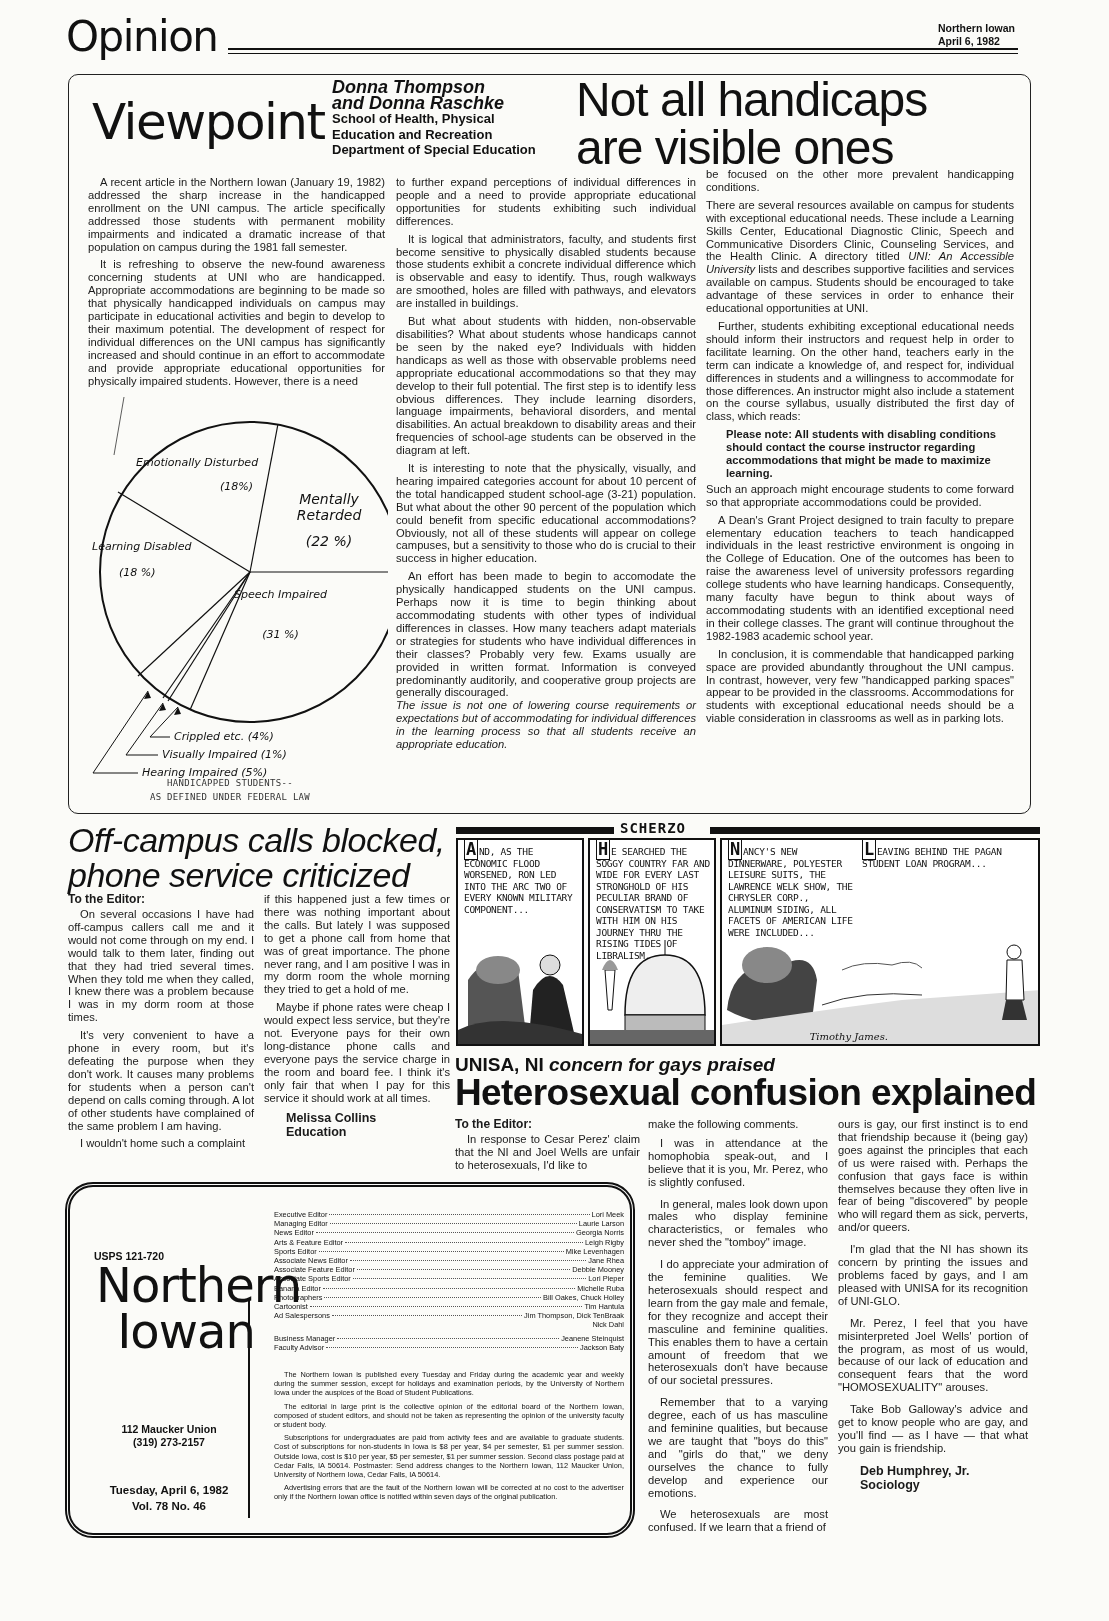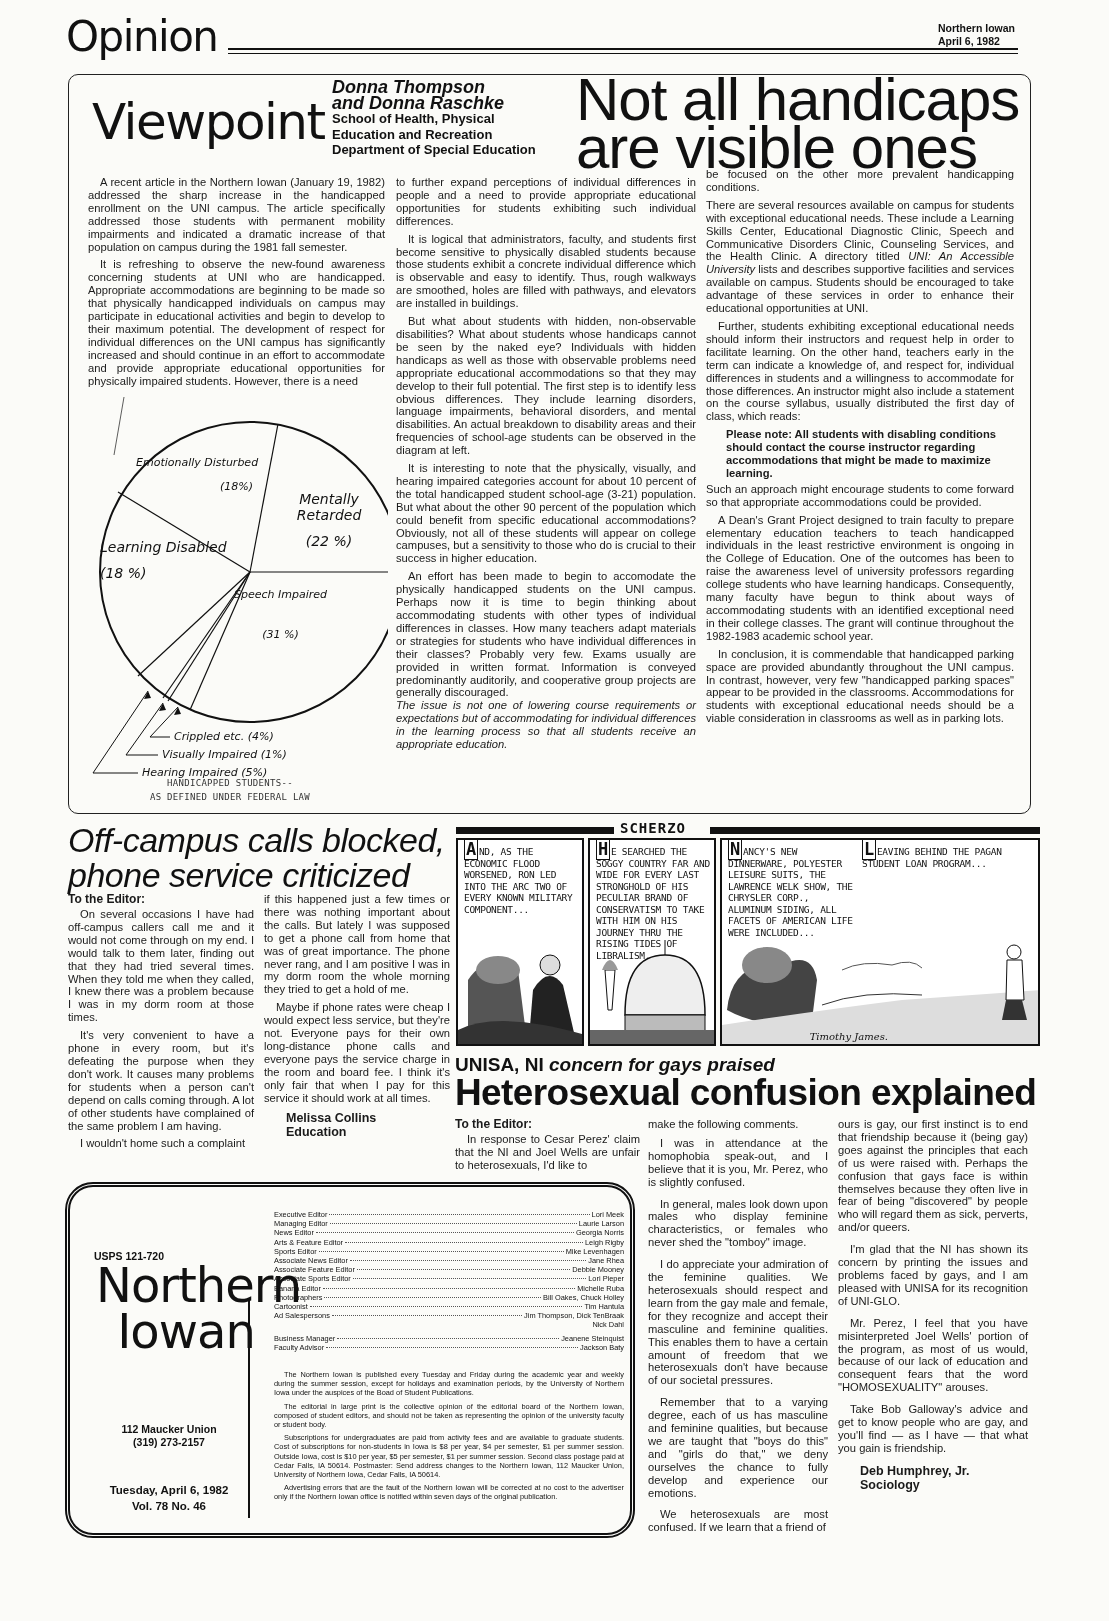--- a/index.html
+++ b/index.html
@@ -15,21 +15,21 @@
   
   .opinion { left: 66px; top: 14px; font-family: "DejaVu Sans", sans-serif; font-size: 42px; line-height: 46px; letter-spacing: -1.5px; font-weight: normal; }
   .header-rule { left: 228px; top: 48px; width: 790px; height: 6px; border-top: 2px solid #111; border-bottom: 1px solid #111; }
   .paper-info { left: 938px; top: 22px; font-size: 10.5px; line-height: 13px; font-weight: bold; font-stretch: condensed; }
 
   
   .vp-box { left: 68px; top: 74px; width: 963px; height: 740px; border: 1.5px solid #222; border-radius: 10px; }
   .viewpoint { left: 92px; top: 92px; font-family: "DejaVu Sans", sans-serif; font-size: 50px; line-height: 60px; letter-spacing: -1.5px; }
   .byline { left: 332px; top: 80px; font-size: 13px; line-height: 15.5px; font-weight: bold; }
   .byline .nm { font-style: italic; font-size: 18px; }
-  .headline-main { left: 576px; top: 76px; font-size: 60px; line-height: 48px; letter-spacing: -1px; }
+  .headline-main { left: 576px; top: 76px; font-size: 48px; line-height: 48px; letter-spacing: -1px; }
 
   .col1 { left: 88px; top: 176px; width: 297px; }
   .col2 { left: 396px; top: 176px; width: 300px; }
   .col3 { left: 706px; top: 168px; width: 308px; }
 
   .pie-wrap { left: 88px; top: 395px; width: 300px; height: 410px; }
   .pie-caption { left: 140px; top: 776px; width: 180px; text-align: center; font-family: "DejaVu Sans Mono", monospace; font-size: 9px; line-height: 14px; letter-spacing: 0.3px; color: #333; }
 
   .please-note { font-weight: bold; font-size: 11.2px; line-height: 12.9px; padding-left: 20px; margin-bottom: 3px; text-align: left; }
 
@@ -145,21 +145,21 @@
     <polygon points="90,312 86,320 93,319" fill="#111"></polygon>
   </svg>
   <div class="abs" style="left:48px;top:60px;font-family:'DejaVu Sans',sans-serif;font-style:italic;font-size:11px;line-height:16px;">
     <div>Emotionally Disturbed</div>
     <div style="padding-left:84px;margin-top:8px">(18%)</div>
   </div>
   <div class="abs" style="left:182px;top:96px;font-family:'DejaVu Sans',sans-serif;font-style:italic;font-size:14px;line-height:16px;text-align:center;">
     <div>Mentally Retarded</div>
     <div style="margin-top:10px">(22 %)</div>
   </div>
-  <div class="abs" style="left:12px;top:144px;font-family:'DejaVu Sans',sans-serif;font-style:italic;font-size:14px;line-height:16px;text-align:left;">
+  <div class="abs" style="left:4px;top:144px;font-family:'DejaVu Sans',sans-serif;font-style:italic;font-size:11px;line-height:16px;text-align:right;">
     <div>Learning Disabled</div>
     <div style="margin-top:10px;margin-right:36px">(18 %)</div>
   </div>
   <div class="abs" style="left:146px;top:192px;font-family:'DejaVu Sans',sans-serif;font-style:italic;font-size:11px;line-height:16px;text-align:center;">
     <div>Speech Impaired</div>
     <div style="margin-top:24px">(31 %)</div>
   </div>
   <div class="abs" style="left:86px;top:334px;font-family:'DejaVu Sans',sans-serif;font-style:italic;font-size:11px;line-height:16px;white-space:nowrap;">
     <span>Crippled etc.</span> <span>(4%)</span>
   </div>

